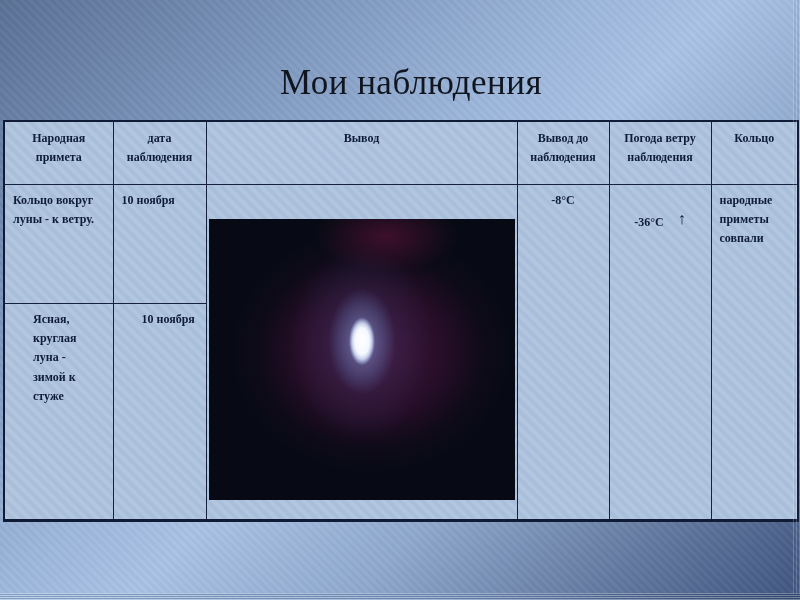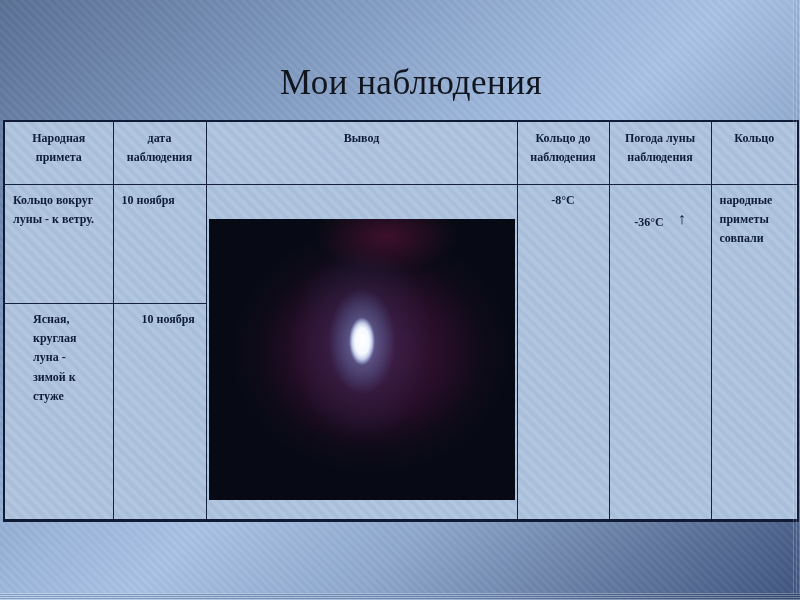--- a/index.html
+++ b/index.html
@@ -128,23 +128,23 @@
     <col style="width:102px">
     <col style="width:87px">
   </colgroup>
   <thead>
     <tr>
       <th>Народная
 примета</th>
       <th>дата
 наблюдения</th>
       <th>Вывод</th>
-      <th>Кольцо до
+      <th>Вывод до
 наблюдения</th>
-      <th>Погода луны
+      <th>Погода ветру
 наблюдения</th>
       <th>Кольцо</th>
     </tr>
   </thead>
   <tbody>
     <tr class="row-1">
       <td>Кольцо вокруг
 луны - к ветру.</td>
       <td>10 ноября</td>
       <td class="photo-cell" rowspan="2">

